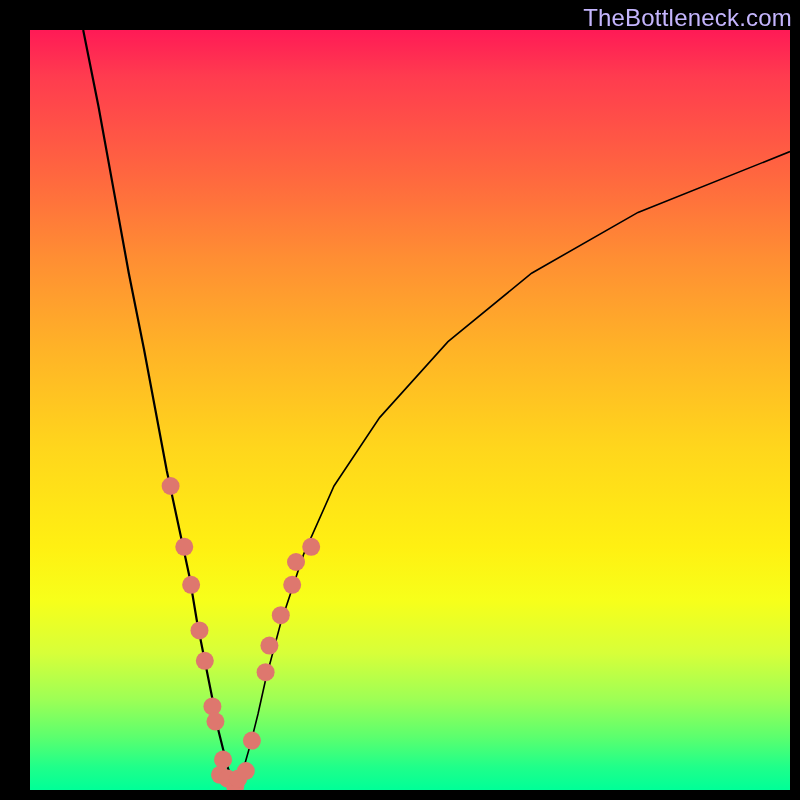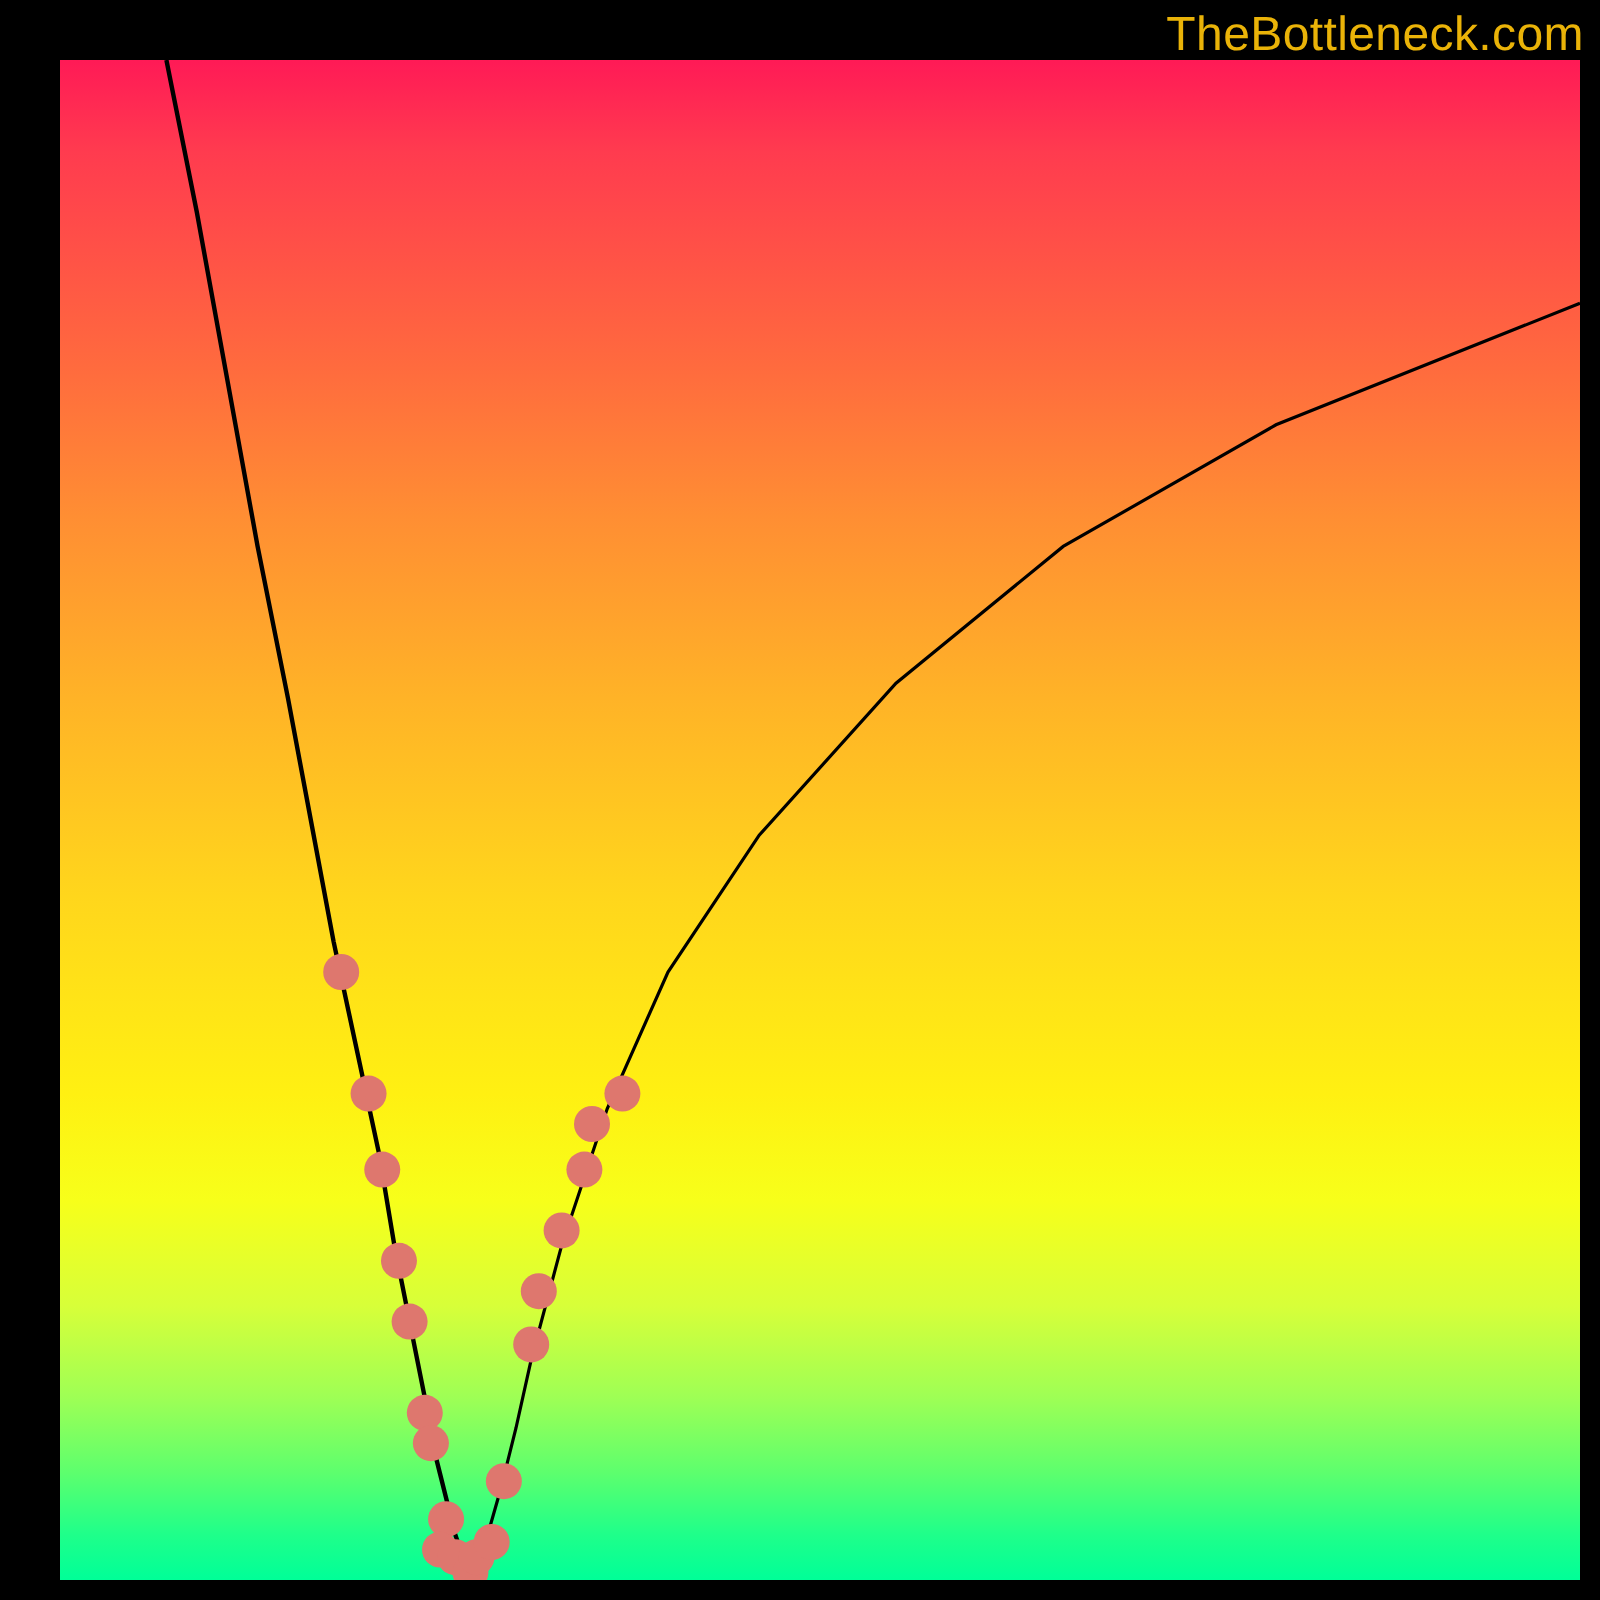--- a/index.html
+++ b/index.html
@@ -37,21 +37,21 @@
       #9eff55 88%,
       #5cff6e 93%,
       #1fff8a 97%,
       #00ff98 100%
     );
   }
   .watermark {
     position: absolute;
     top: 4px;
     right: 8px;
-    color: #eab308;
+    color: #c4b5fd;
     font-size: 24px;
     font-weight: 500;
     letter-spacing: 0.2px;
     z-index: 10;
     user-select: none;
   }
   svg.curves {
     position: absolute;
     inset: 0;
     width: 760px;

